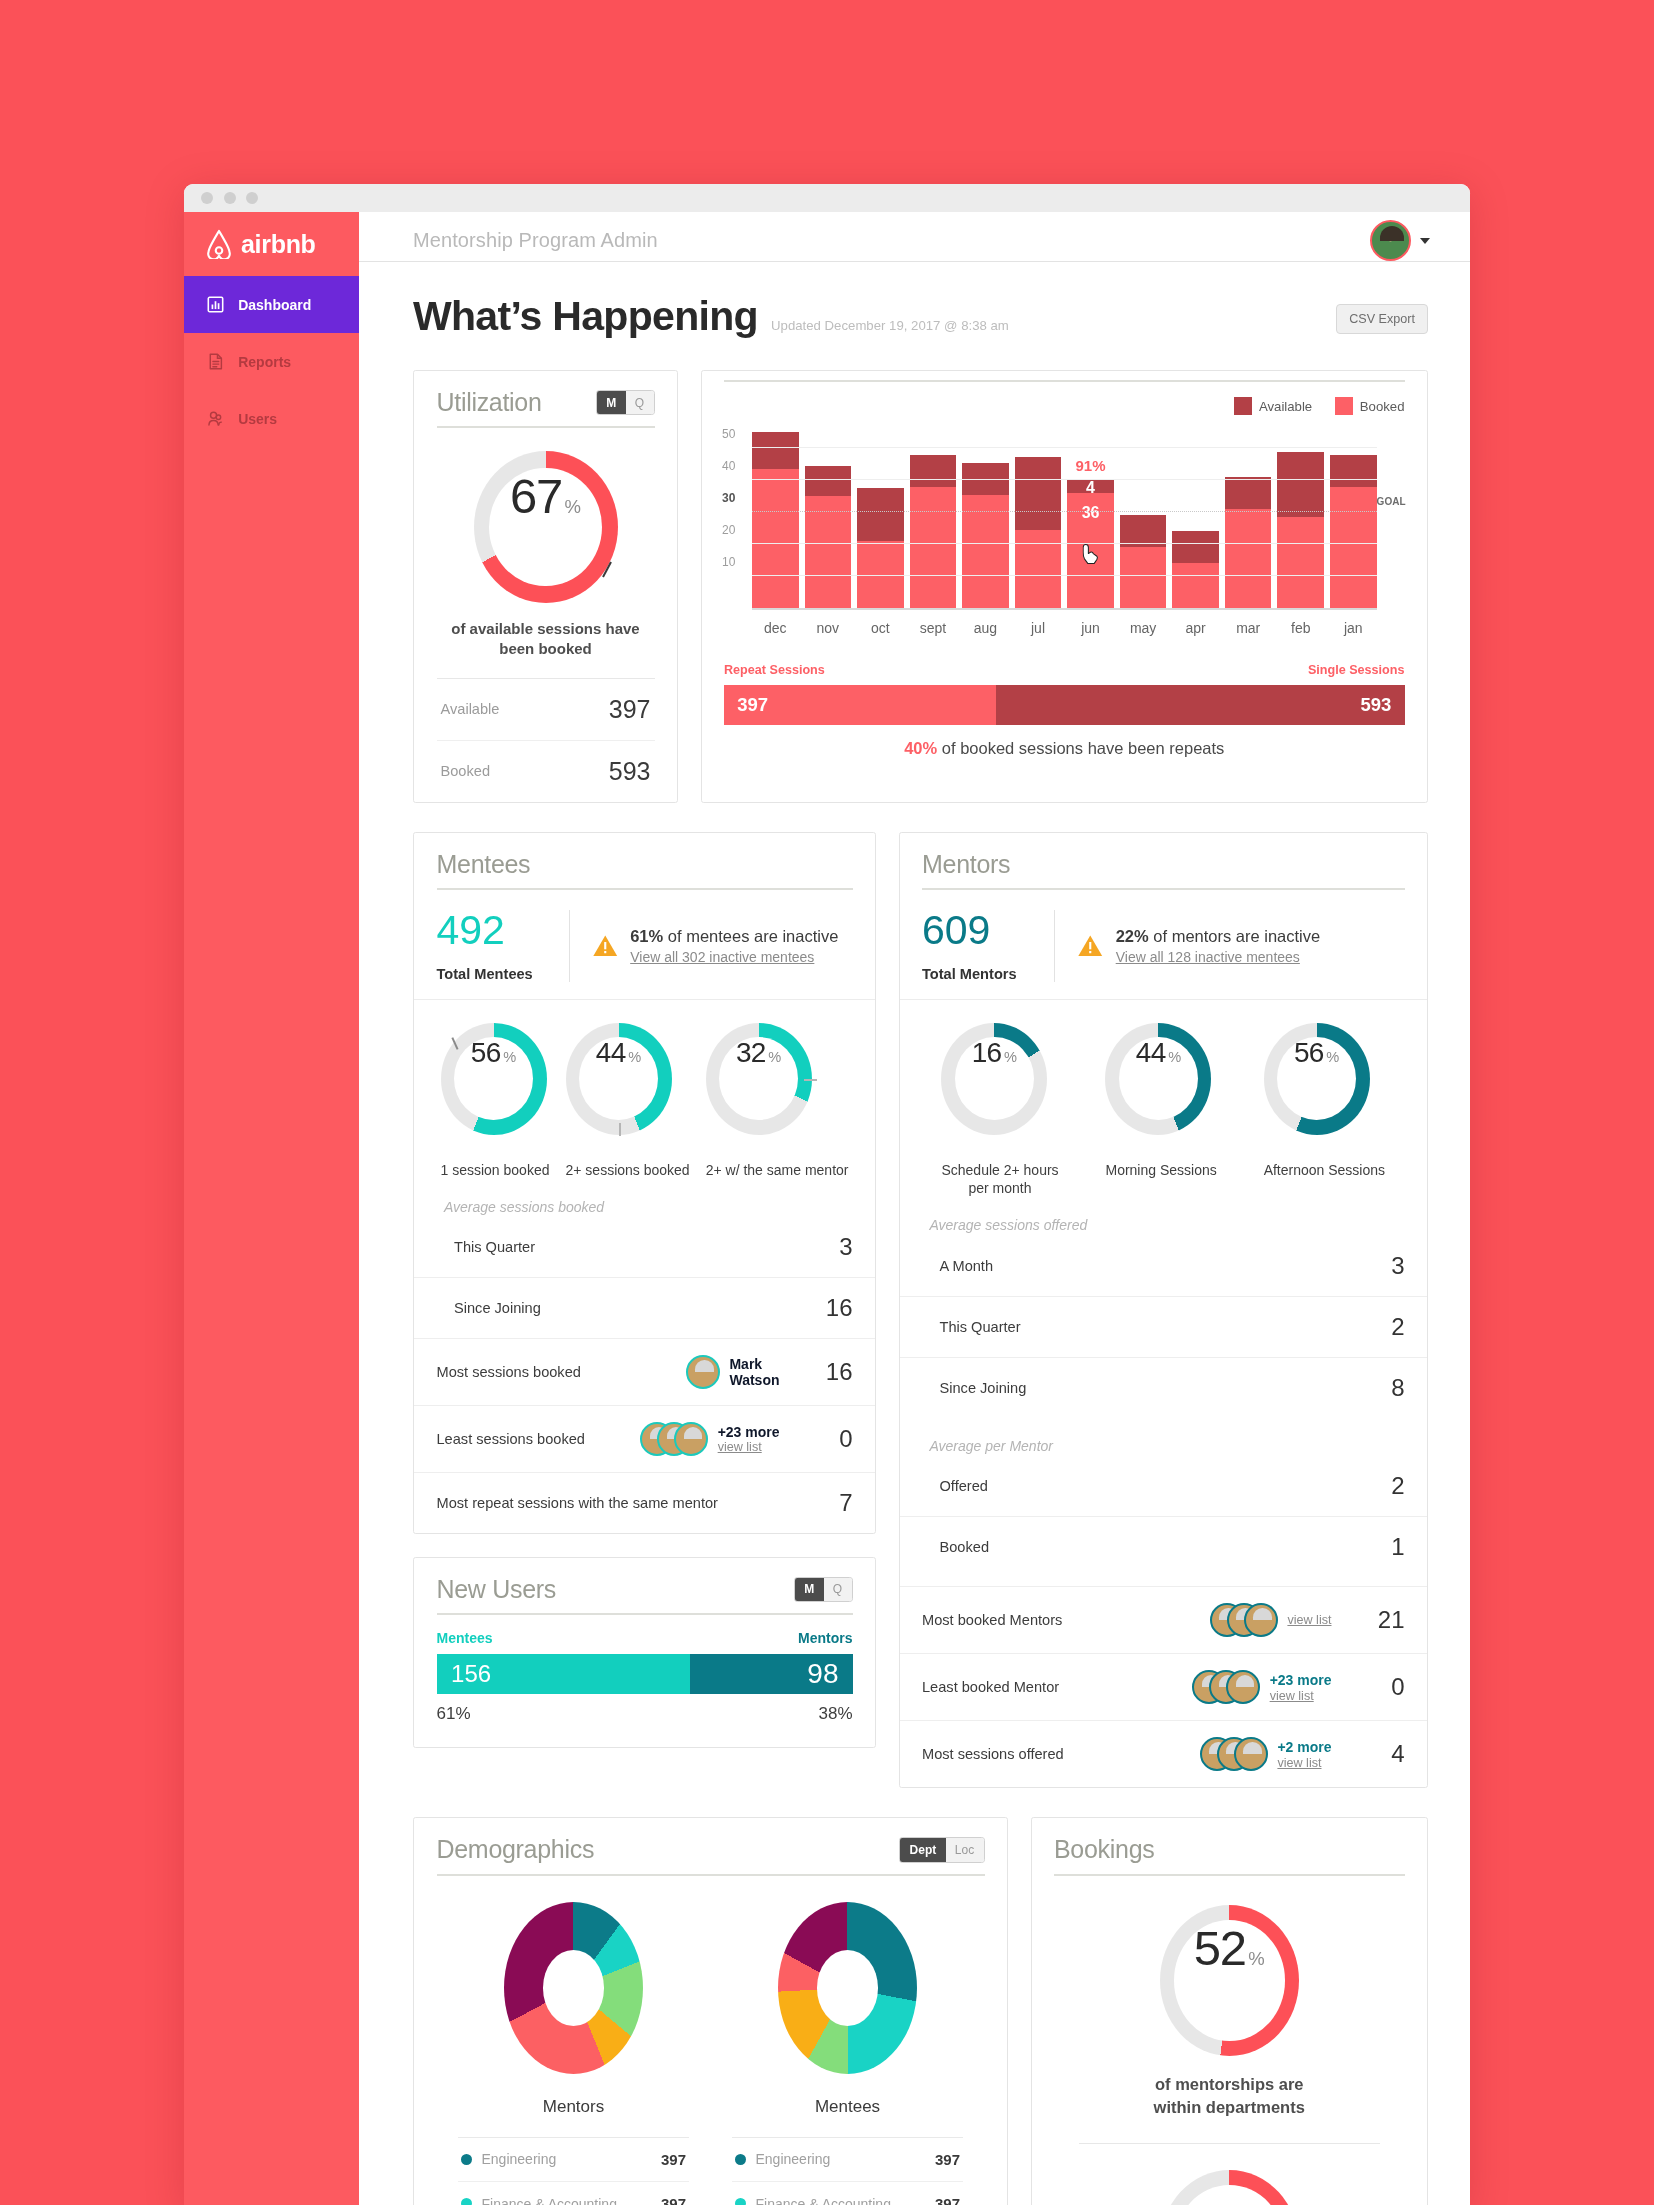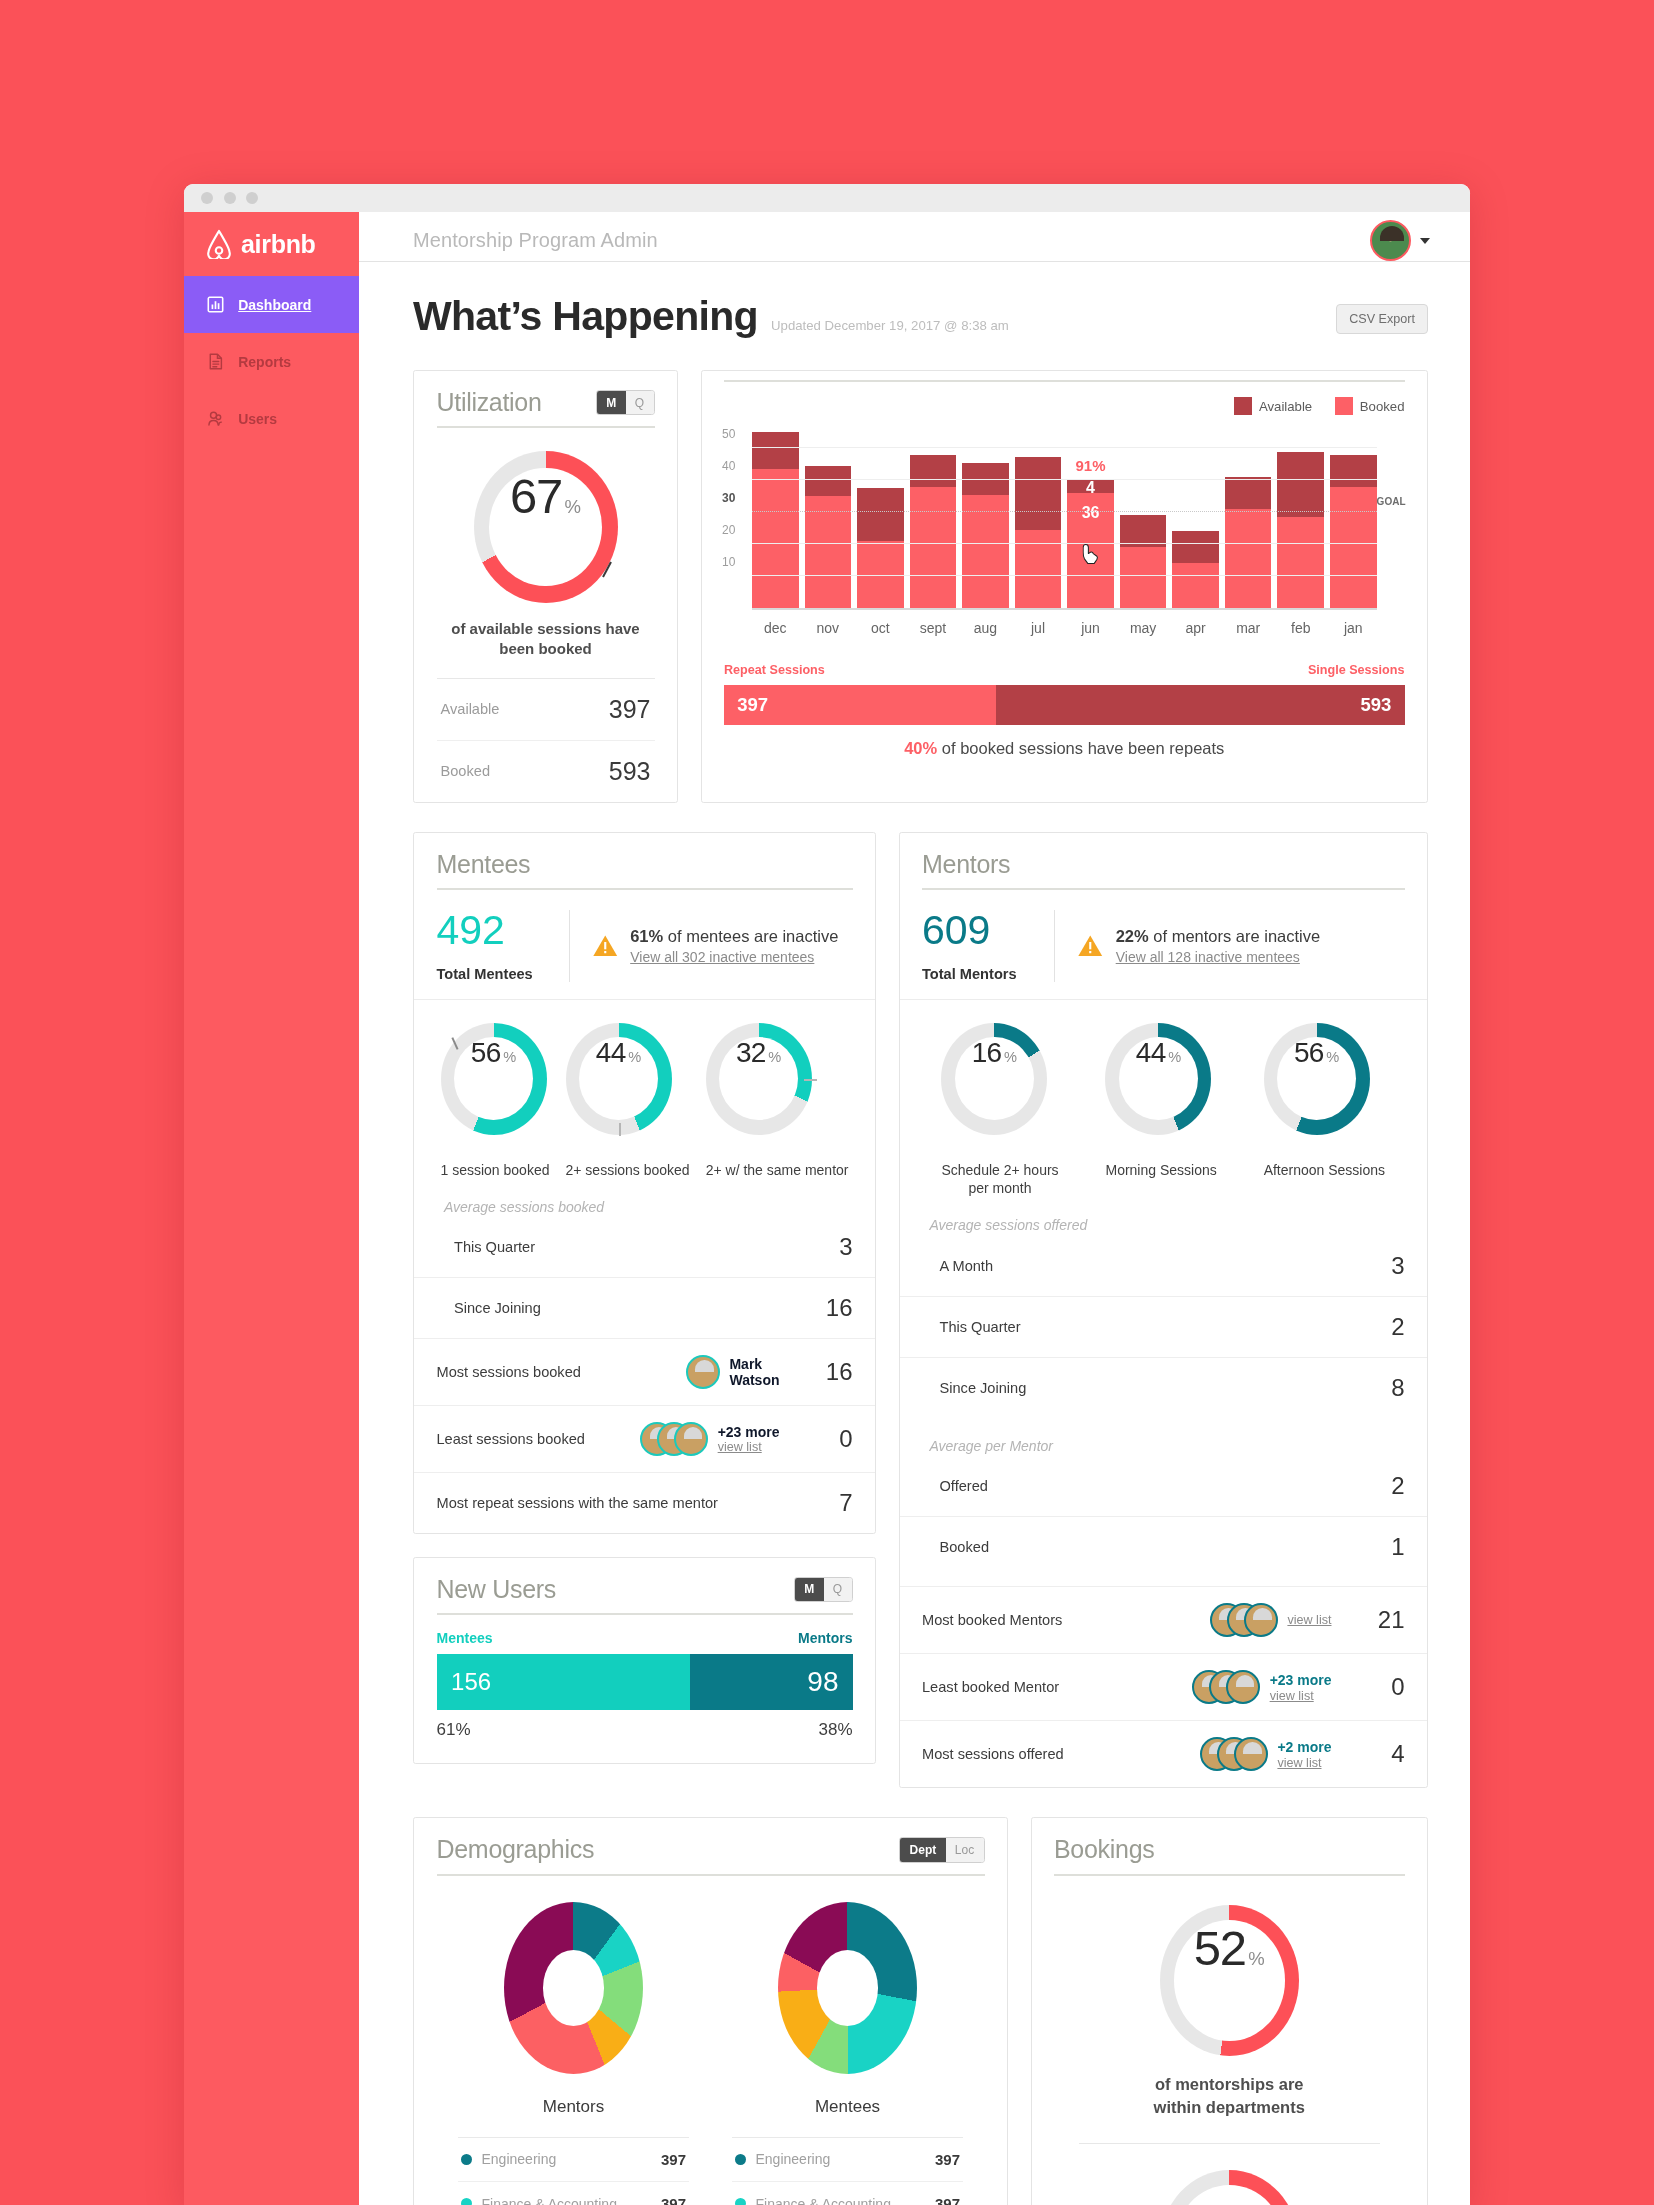--- a/index.html
+++ b/index.html
@@ -20,21 +20,21 @@
   .dot { width:12px; height:12px; border-radius:50%; background:#cfcfcf; }
 
   .body-row { display:flex; height:1997px; }
 
   
   .sidebar { width:175px; background:#fd5a60; flex:0 0 175px; }
   .logo { height:64px; display:flex; align-items:center; padding-left:21px; gap:8px; }
   .logo svg { display:block; }
   .logo-word { color:#fff; font-size:25px; font-weight:700; letter-spacing:-0.3px; }
   .nav-item { height:57px; display:flex; align-items:center; padding-left:21px; gap:13.2px; color:#b43a40; font-size:14px; font-weight:600;}
-  .nav-item.active { background:#8b5cf6; color:#fff;text-decoration:underline; }
+  .nav-item.active { background:#6d28d9; color:#fff; }
   .nav-item .nicon { width:20px; height:20px; display:flex; align-items:center; justify-content:center;}
   .nav-item .nicon svg { display:block; }
 
   
   .main { flex:1; background:#fff; display:flex; flex-direction:column; min-width:0;}
   .topbar { height:64px; border-bottom:0.7px solid #e3e3e3; display:flex; align-items:center; padding:8px 40px 0 54px; }
   .topbar-title { font-size:20px; color:#b9b9b9; font-weight:400; letter-spacing:0.1px;}
   .topbar-right { margin-left:auto; display:flex; align-items:center; gap:9.3px;}
   .avatar {
     width:41px; height:41px; border-radius:50%;
@@ -147,21 +147,21 @@
   .stack .mini-av { margin-left:-17px; }
   .stack .mini-av:first-child { margin-left:0; }
   .mname { font-size:14px; color:#0f172a; font-weight:700; line-height:1.15;}
   .mname.teal { color:#0a7a88;}
   .vlist { font-size:12.6px; color:#8b8b8b; text-decoration:underline;}
 
   
   .nu-body { padding:14.6px 22.5px 22.5px;}
   .nu-heads { display:flex; justify-content:space-between; font-size:14px; font-weight:700; margin-bottom:8px;}
   .nu-heads .a { color:#12cfbe;} .nu-heads .b { color:#0a7a88;}
-  .nu-bar { display:flex; height:56px;}
+  .nu-bar { display:flex; height:40px;}
   .nu-bar .l { background:#12cfbe; color:#fff; display:flex; align-items:center; padding-left:14.6px; font-size:24px;}
   .nu-bar .r { background:#0a7a88; color:#fff; display:flex; align-items:center; justify-content:flex-end; padding-right:14px; font-size:28px; flex:1;}
   .nu-foot { display:flex; justify-content:space-between; font-size:17px; color:#3f3f3f; margin-top:10.6px;}
 
   
   .row-3 { display:flex; gap:22.5px; margin-top:29px;}
   .demo-card { width:595px;}
   .book-card { flex:1;}
   .demo-charts { display:flex; padding:26.5px 22.5px 0;}
   .demo-col { flex:1; display:flex; flex-direction:column; align-items:center;}

